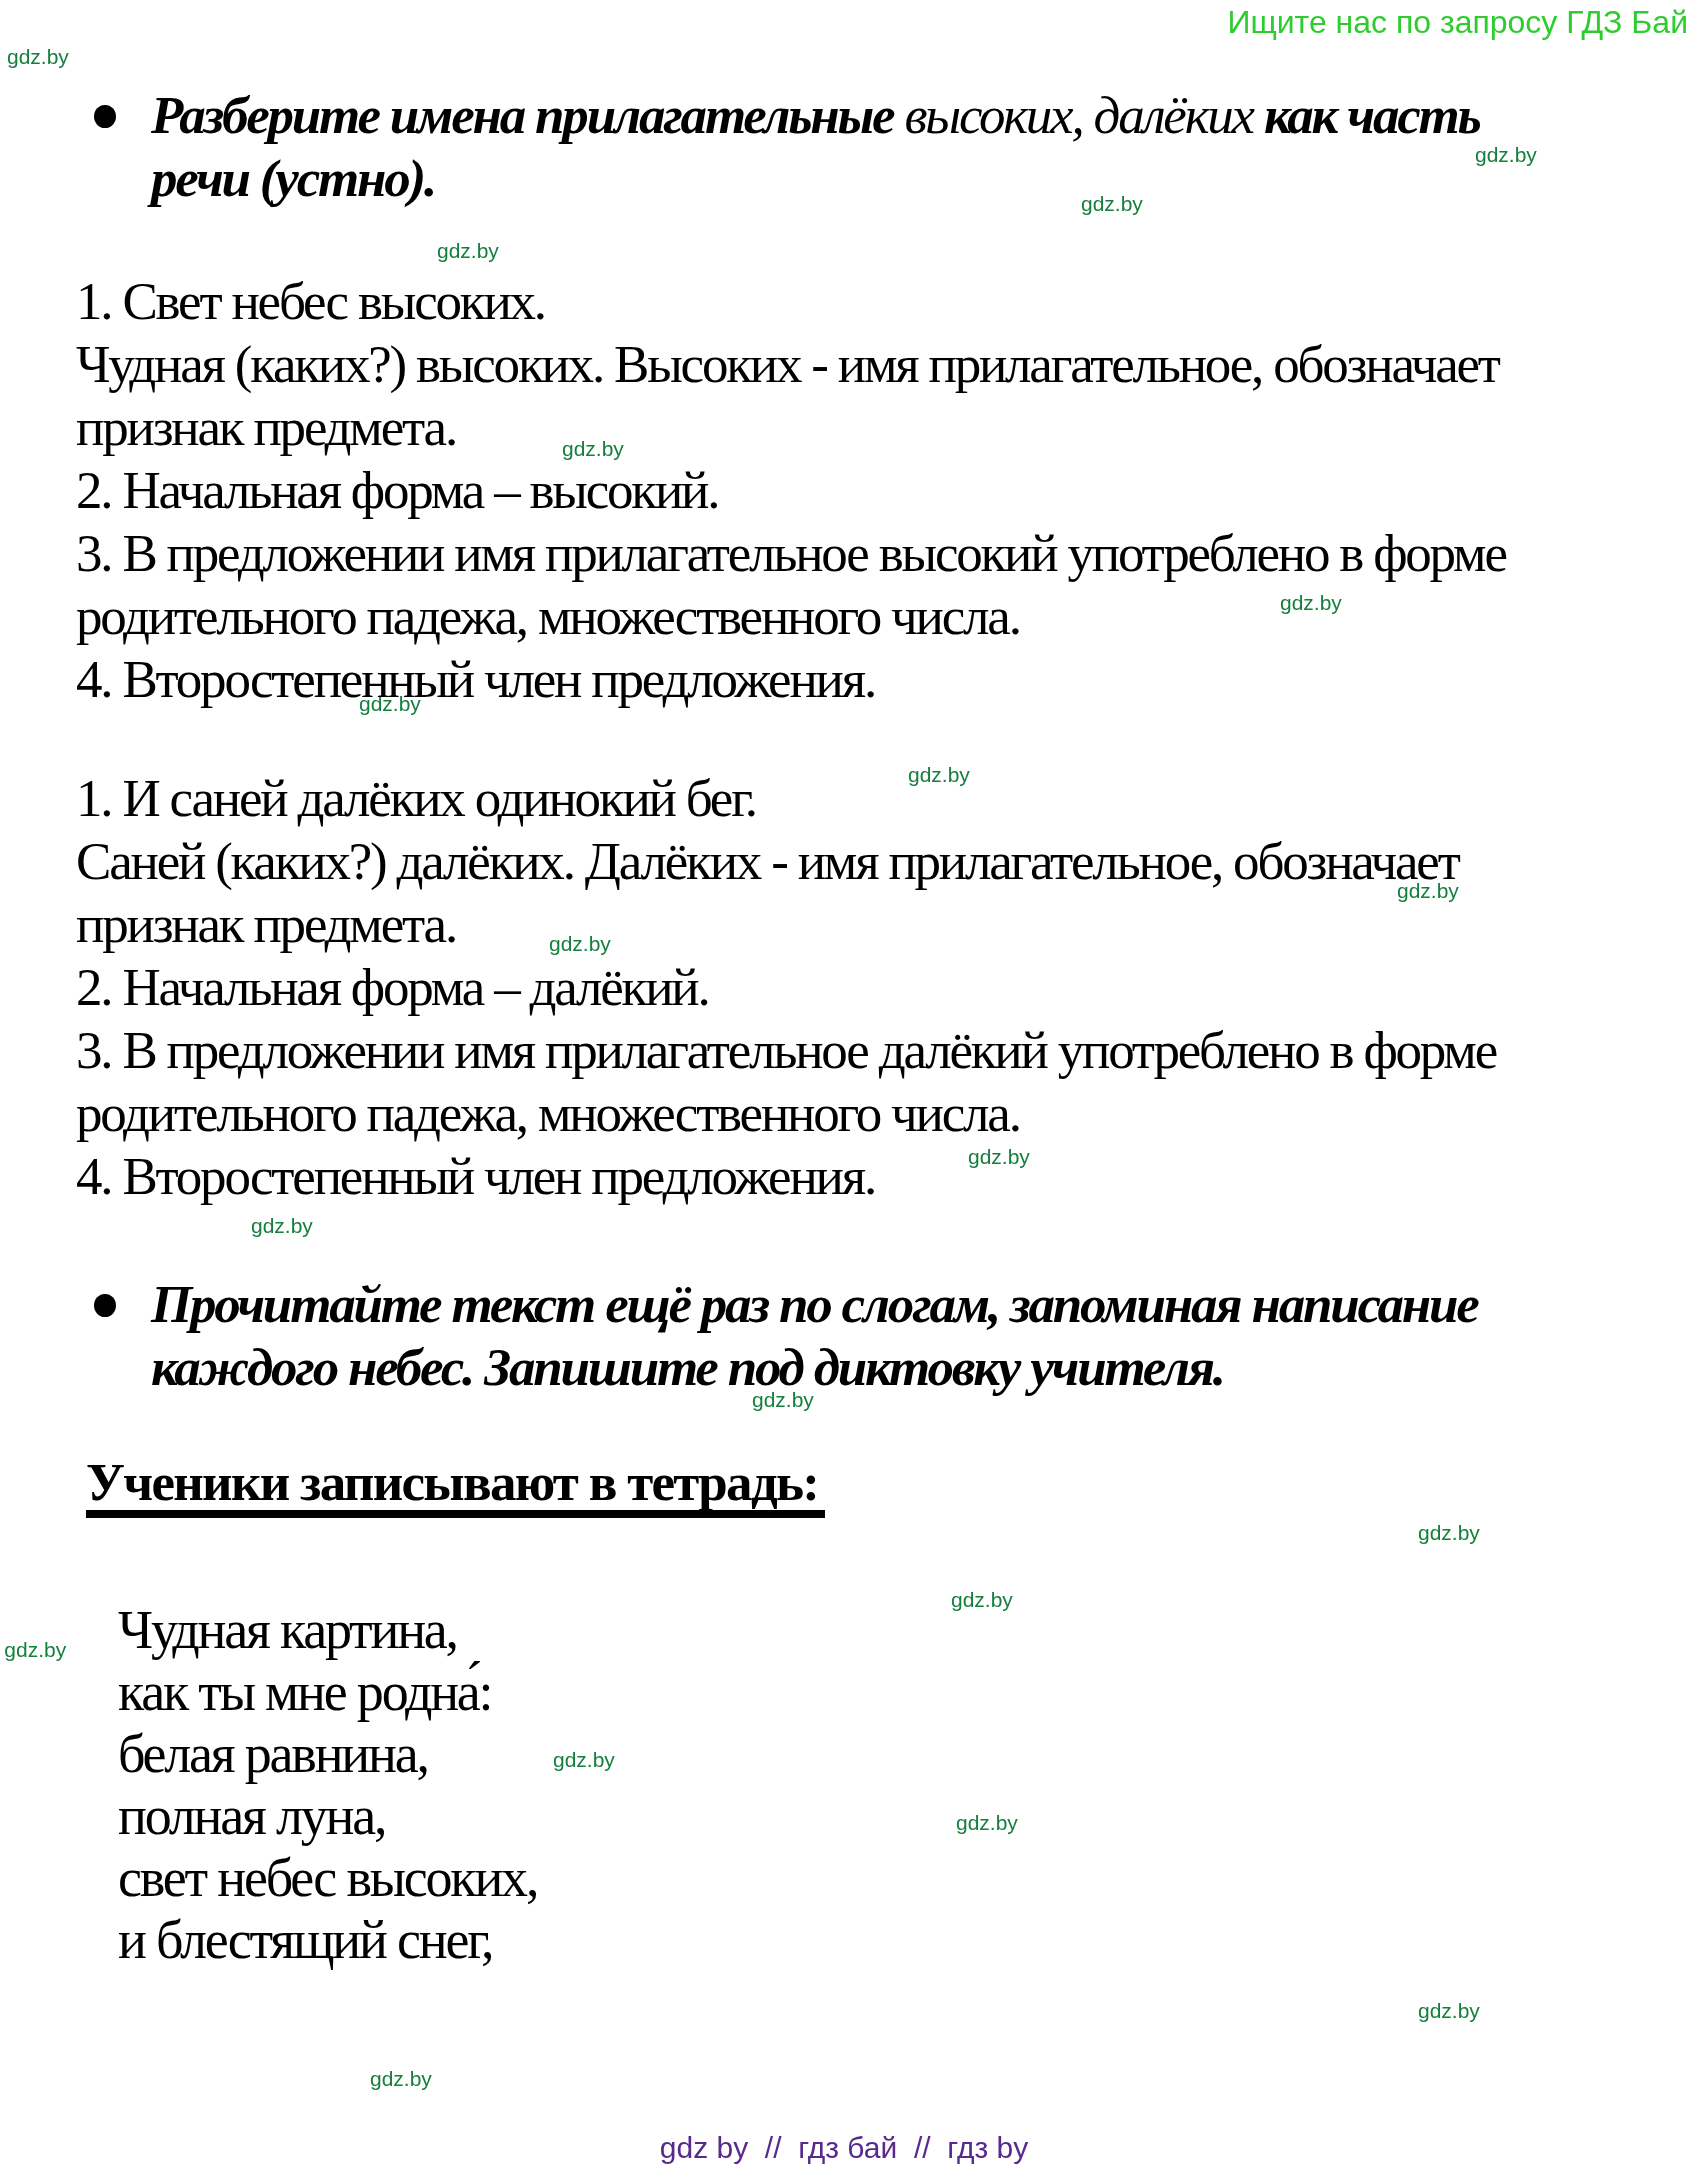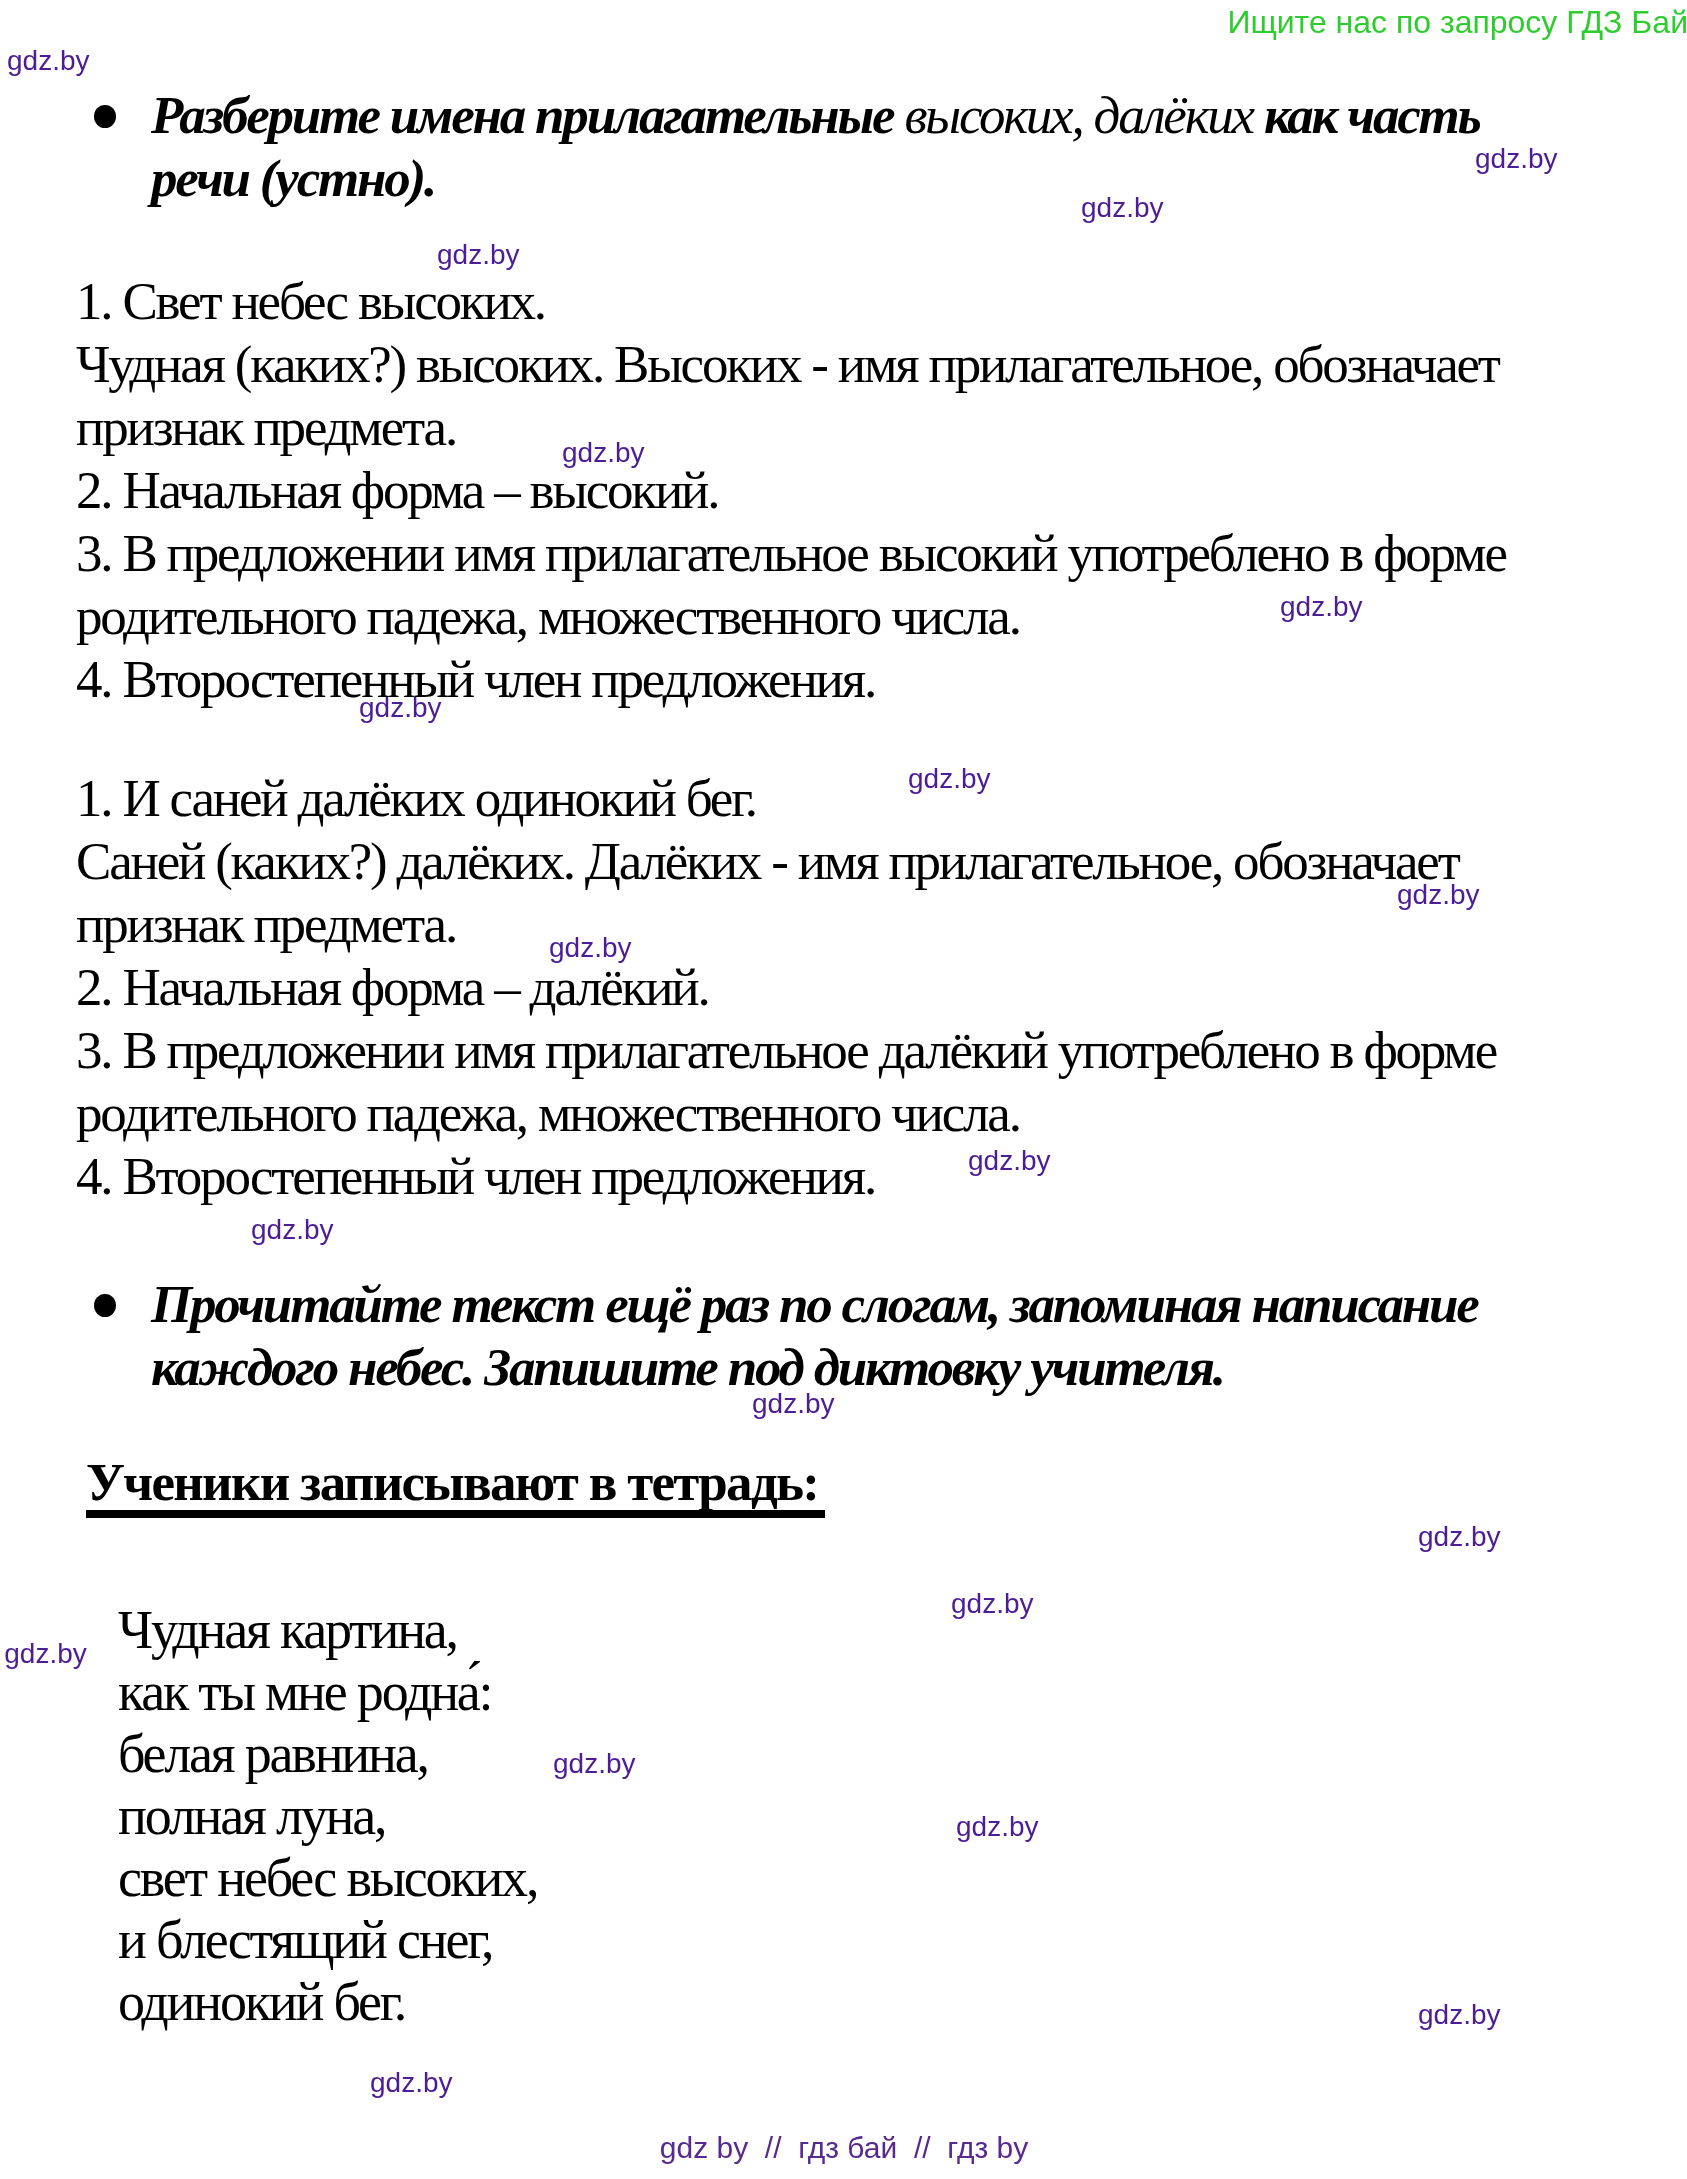--- a/index.html
+++ b/index.html
@@ -17,22 +17,22 @@
     top: 3.5px; left: 0; width: 100%;
     text-align: right;
     font-family: "Liberation Sans", sans-serif;
     font-size: 32px;
     color: #2fcc2f;
     white-space: pre;
   }
   .wm {
     position: absolute;
     font-family: "Liberation Sans", sans-serif;
-    font-size: 28px;
-    color: #4c1d95;
+    font-size: 21px;
+    color: #15803d;
     white-space: nowrap;
   }
   .task {
     position: absolute;
     left: 151px;
     font-style: italic;
     font-weight: bold;
     font-size: 53px;
     letter-spacing: -2.2px;
   }
@@ -144,19 +144,18 @@
 
   <div class="heading">Ученики записывают в тетрадь:</div>
 
   <div class="poem">
     <div class="line">Чудная картина,</div>
     <div class="line">как ты мне родна́:</div>
     <div class="line">белая равнина,</div>
     <div class="line">полная луна,</div>
     <div class="line">свет небес высоких,</div>
     <div class="line">и блестящий снег,</div>
-    <div class="line">одинокий бег.</div>
   </div>
 
   <div class="footer">gdz by  //  гдз бай  //  гдз by</div>
 
 </div>
 
 
 </body></html>

